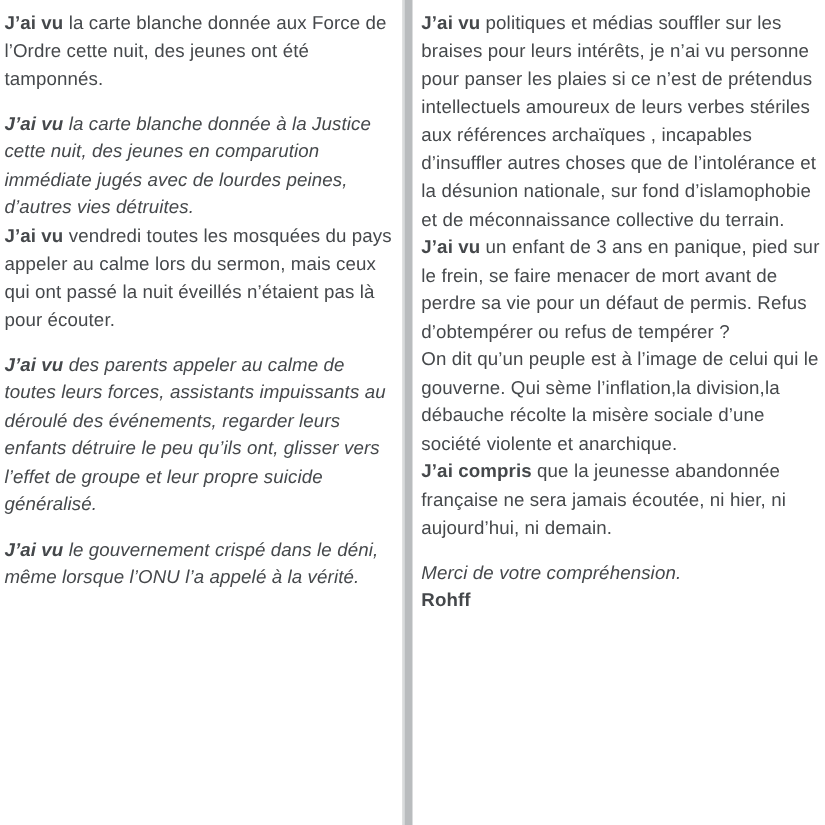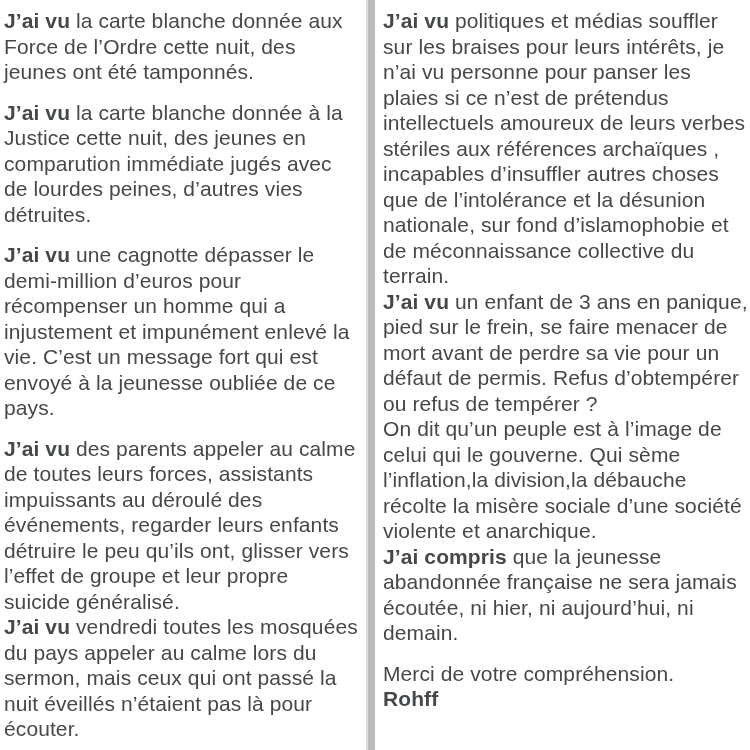--- a/index.html
+++ b/index.html
@@ -12,54 +12,53 @@
   .page{
     width:750px;
     height:750px;
     background:var(--bg);
     display:flex;
     overflow:hidden;
     font-family:"Liberation Sans","DejaVu Sans",sans-serif;
     color:var(--text);
   }
   .col{
-    font-size:21px;
+    font-size:17px;
     line-height:25.5px;
     letter-spacing:0.1px;
     overflow:hidden;
   }
   .col-left{
     width:366px;
     padding:8px 7px 0 4px;
   }
   .divider{
     width:9px;
     flex:0 0 9px;
     background:var(--divider);
     border-left:2px solid #d9dbdc;
   }
   .col-right{
     flex:1;
     padding:8px 2px 0 8px;
   }
   p.para{margin:0;}
-  p.para.gap{margin-top:15px;}
+  p.para.gap{margin-top:15px;font-style:italic;}
   p.para strong{font-weight:700;}
 </style>
 </head>
 <body>
 
 <div class="page">
 
   <div class="col col-left">
     <p class="para"><strong>J’ai vu</strong><span> la carte blanche donnée aux Force de l’Ordre cette nuit, des jeunes ont été tamponnés.</span></p>
     <p class="para gap"><strong>J’ai vu</strong><span> la carte blanche donnée à la Justice cette nuit, des jeunes en comparution immédiate jugés avec de lourdes peines, d’autres vies détruites.</span></p>
-    <p class="para gap"><strong>J’ai vu</strong><span> une cagnotte dépasser le demi-million d’euros pour récompenser un homme qui a injustement et impunément enlevé la vie. C’est un message fort qui est envoyé à la jeunesse oubliée de ce pays.</span></p>
+    <p class="para"><strong>J’ai vu</strong><span> vendredi toutes les mosquées du pays appeler au calme lors du sermon, mais ceux qui ont passé la nuit éveillés n’étaient pas là pour écouter.</span></p>
     <p class="para gap"><strong>J’ai vu</strong><span> des parents appeler au calme de toutes leurs forces, assistants impuissants au déroulé des événements, regarder leurs enfants détruire le peu qu’ils ont, glisser vers l’effet de groupe et leur propre suicide généralisé.</span></p>
-    <p class="para"><strong>J’ai vu</strong><span> vendredi toutes les mosquées du pays appeler au calme lors du sermon, mais ceux qui ont passé la nuit éveillés n’étaient pas là pour écouter.</span></p>
     <p class="para gap"><strong>J’ai vu</strong><span> le gouvernement crispé dans le déni, même lorsque l’ONU l’a appelé à la vérité.</span></p>
   </div>
 
   <div class="divider"></div>
 
   <div class="col col-right">
     <p class="para"><strong>J’ai vu</strong><span> politiques et médias souffler sur les braises pour leurs intérêts, je n’ai vu personne pour panser les plaies si ce n’est de prétendus intellectuels amoureux de leurs verbes stériles aux références archaïques , incapables d’insuffler autres choses que de l’intolérance et la désunion nationale, sur fond d’islamophobie et de méconnaissance collective du terrain.</span></p>
     <p class="para"><strong>J’ai vu</strong><span> un enfant de 3 ans en panique, pied sur le frein, se faire menacer de mort avant de perdre sa vie pour un défaut de permis. Refus d’obtempérer ou refus de tempérer ?</span></p>
     <p class="para"><strong></strong><span>On dit qu’un peuple est à l’image de celui qui le gouverne. Qui sème l’inflation,la division,la débauche récolte la misère sociale d’une société violente et anarchique.</span></p>
     <p class="para"><strong>J’ai compris</strong><span> que la jeunesse abandonnée française ne sera jamais écoutée, ni hier, ni aujourd’hui, ni demain.</span></p>

